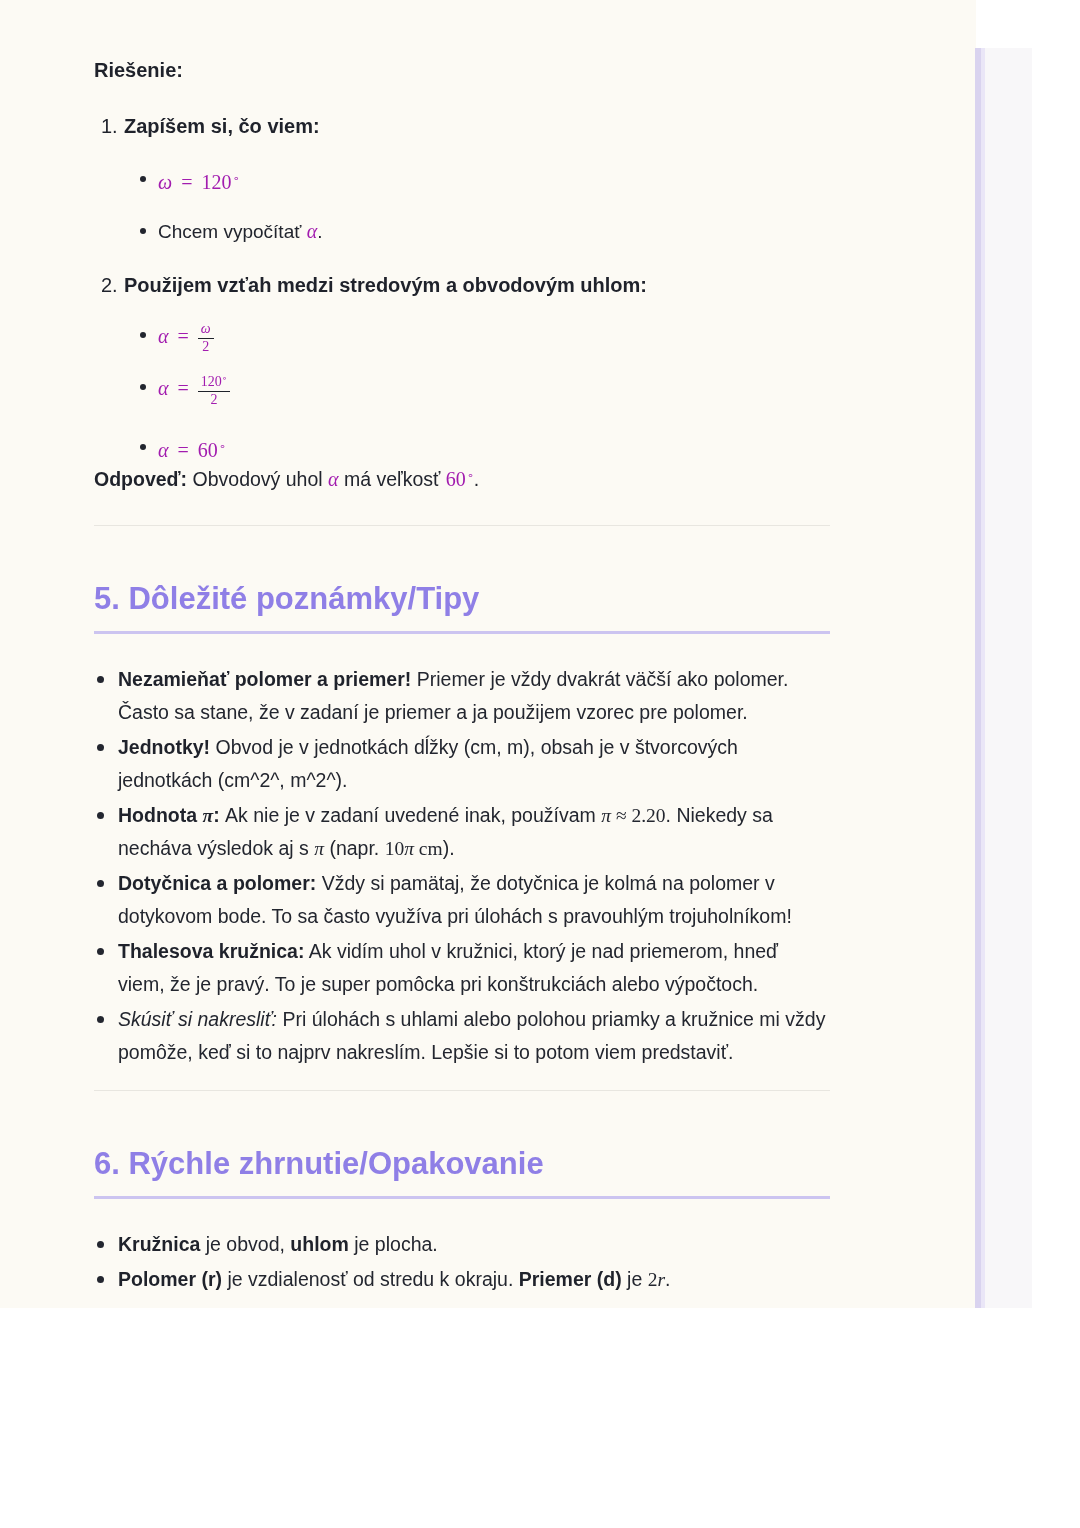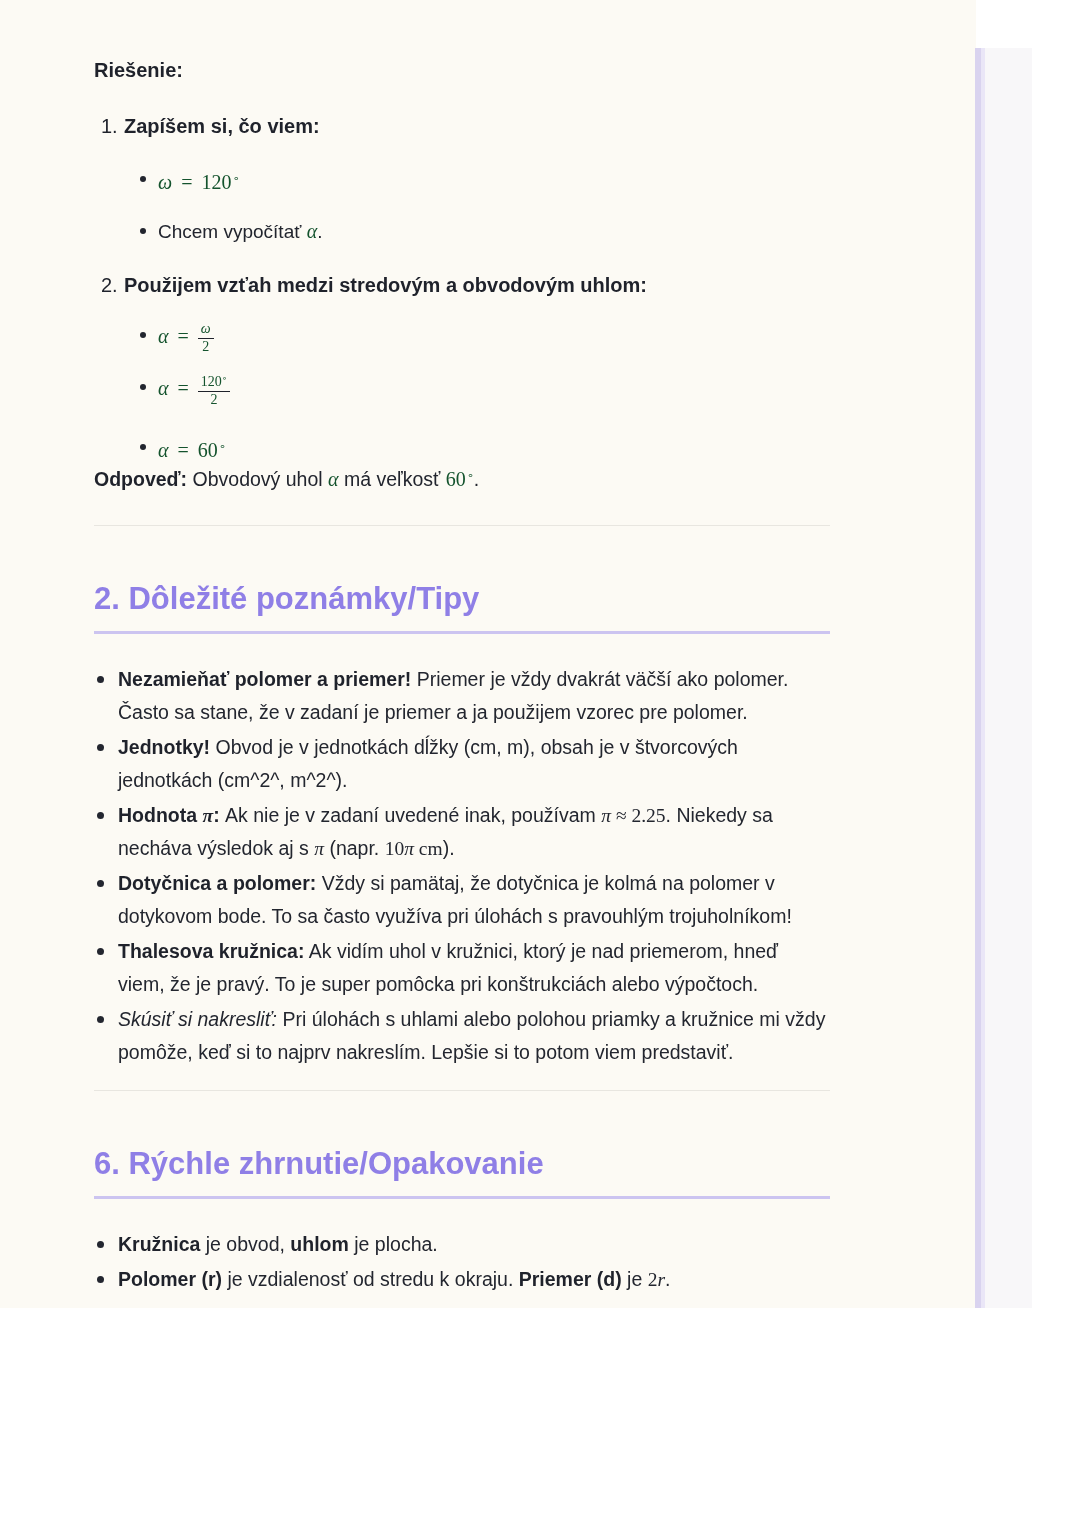--- a/index.html
+++ b/index.html
@@ -28,21 +28,21 @@
   .mlist li { position: relative; padding-left: 64px; font-size: 19px; line-height: 26px; }
   .mlist li::before { content:""; position:absolute; left:46px; top:10px;
     width:6px; height:6px; border-radius:50%; background:#22252E; }
   .li-a { margin-top: 28px; }
   .li-b { margin-top: 22px; }
   .li-f1 { margin-top: 25px; height: 44px; }
   .li-f2 { margin-top: 8px;  height: 48px; }
   .li-f3 { margin-top: 12px; }
   .li-f1::before, .li-f2::before { top: 18px; }
 
-  .math { font-family: "Liberation Serif", serif; font-size: 20px; color:#14532d; }
+  .math { font-family: "Liberation Serif", serif; font-size: 20px; color:#a21caf; }
   .math i { font-style: italic; font-family: "Liberation Serif", serif; }
   .eq { margin: 0 9px; font-family: "Liberation Serif", serif; }
   .deg { font-size: 11px; vertical-align: 7px; font-family: "DejaVu Sans", sans-serif; margin-left:1px; }
   .deg-s { font-size: 9px; vertical-align: 5px; font-family: "DejaVu Sans", sans-serif; }
 
   .frac { display: inline-block; vertical-align: middle; text-align: center; line-height: 1.05; }
   .frac .fn { display: block; font-size: 14px; padding: 0 3px 1px;
               border-bottom: 1.2px solid #1F222B; }
   .frac .fd { display: block; font-size: 14px; padding-top: 1px; }
 
@@ -115,26 +115,26 @@
           <span class="math"><i>α</i><span class="eq">=</span><span>60</span><span class="deg">∘</span></span>
         </li>
       </ul>
 
       <p class="answer">
         <span class="lab">Odpoveď:</span><span> Obvodový uhol </span><span class="math"><i>α</i></span><span> má veľkosť </span><span class="math"><span>60</span><span class="deg">∘</span></span><span>.</span>
       </p>
 
       <hr class="rule rule1">
 
-      <h2 class="h">2. Dôležité poznámky/Tipy</h2>
+      <h2 class="h">5. Dôležité poznámky/Tipy</h2>
 
       <ul class="blist">
         <li><b>Nezamieňať polomer a priemer!</b><span> Priemer je vždy dvakrát väčší ako polomer. Často sa stane, že v zadaní je priemer a ja použijem vzorec pre polomer.</span></li>
         <li><b>Jednotky!</b><span> Obvod je v jednotkách dĺžky (cm, m), obsah je v štvorcových jednotkách (cm^2^, m^2^).</span></li>
-        <li><b>Hodnota </b><b class="pi-b">π</b><b>:</b><span> Ak nie je v zadaní uvedené inak, používam </span><span class="im"><i>π</i><span> ≈ 2.25</span></span><span>. Niekedy sa necháva výsledok aj s </span><span class="im"><i>π</i></span><span> (napr. </span><span class="im"><span>10</span><i>π</i><span> cm</span></span><span>).</span></li>
+        <li><b>Hodnota </b><b class="pi-b">π</b><b>:</b><span> Ak nie je v zadaní uvedené inak, používam </span><span class="im"><i>π</i><span> ≈ 2.20</span></span><span>. Niekedy sa necháva výsledok aj s </span><span class="im"><i>π</i></span><span> (napr. </span><span class="im"><span>10</span><i>π</i><span> cm</span></span><span>).</span></li>
         <li><b>Dotyčnica a polomer:</b><span> Vždy si pamätaj, že dotyčnica je kolmá na polomer v dotykovom bode. To sa často využíva pri úlohách s pravouhlým trojuholníkom!</span></li>
         <li><b>Thalesova kružnica:</b><span> Ak vidím uhol v kružnici, ktorý je nad priemerom, hneď viem, že je pravý. To je super pomôcka pri konštrukciách alebo výpočtoch.</span></li>
         <li><i class="ilead">Skúsiť si nakresliť:</i><span> Pri úlohách s uhlami alebo polohou priamky a kružnice mi vždy pomôže, keď si to najprv nakreslím. Lepšie si to potom viem predstaviť.</span></li>
       </ul>
 
       <hr class="rule rule2">
 
       <h2 class="h">6. Rýchle zhrnutie/Opakovanie</h2>
 
       <ul class="blist">

